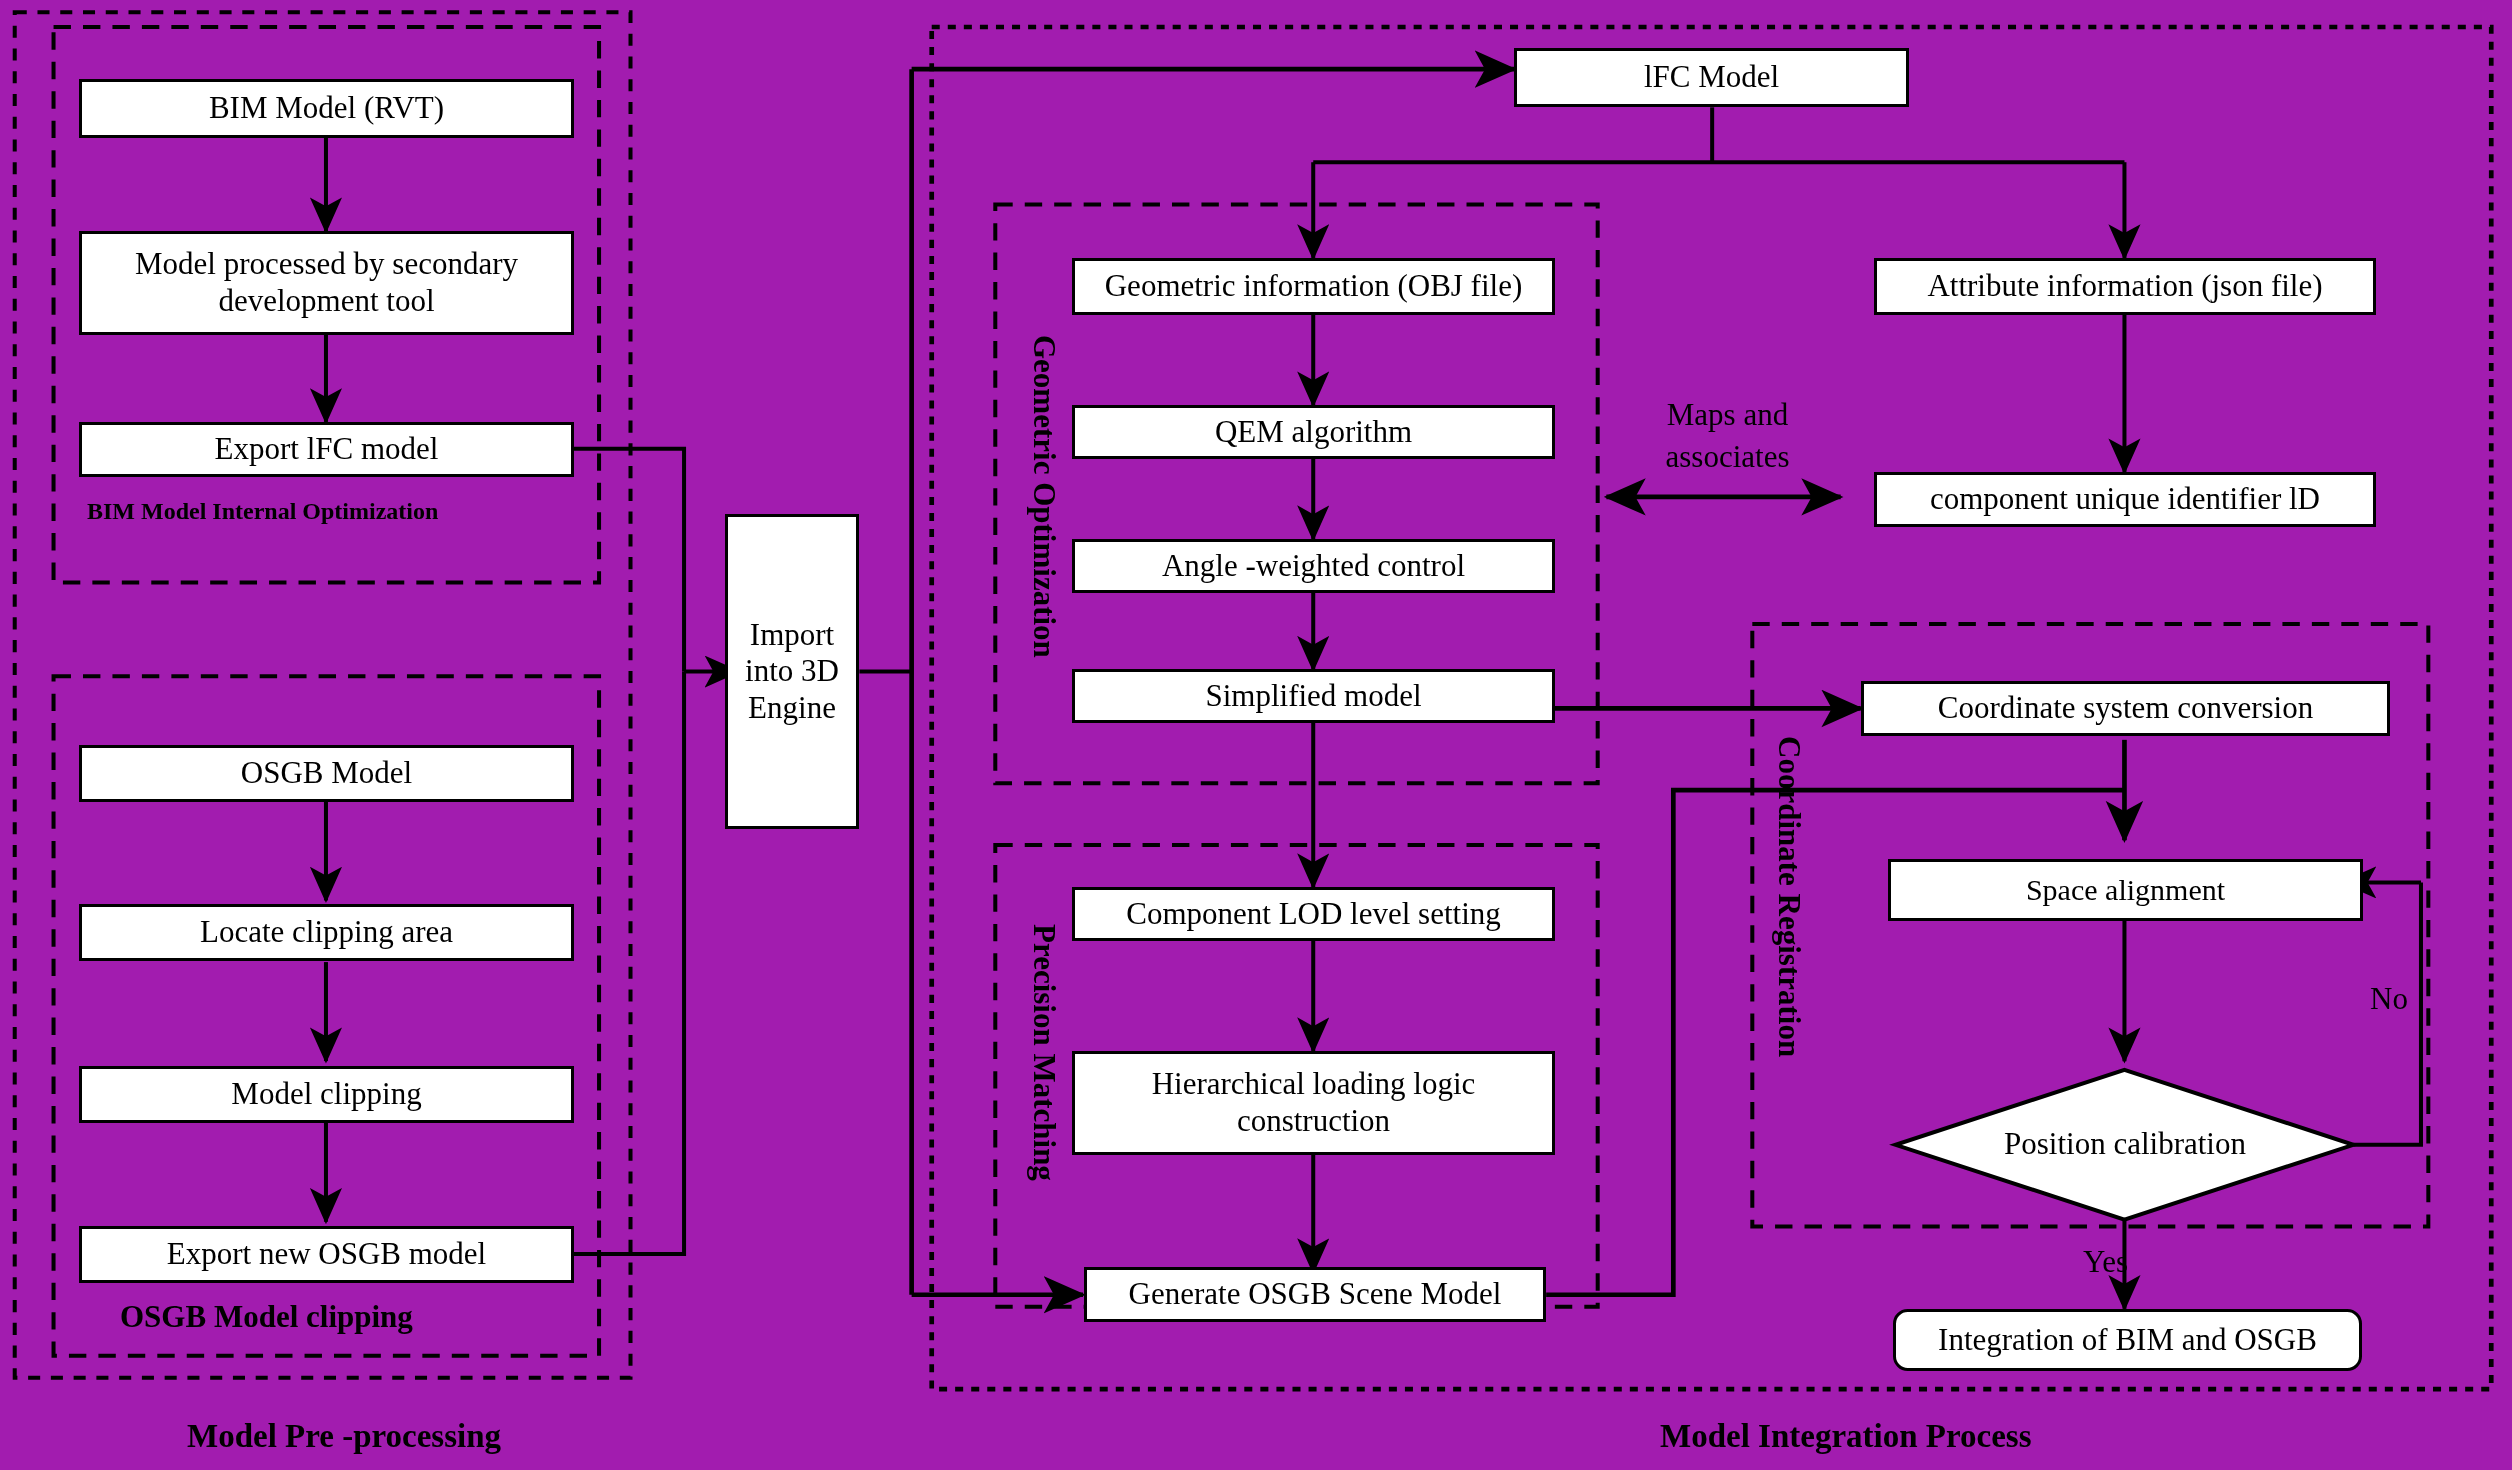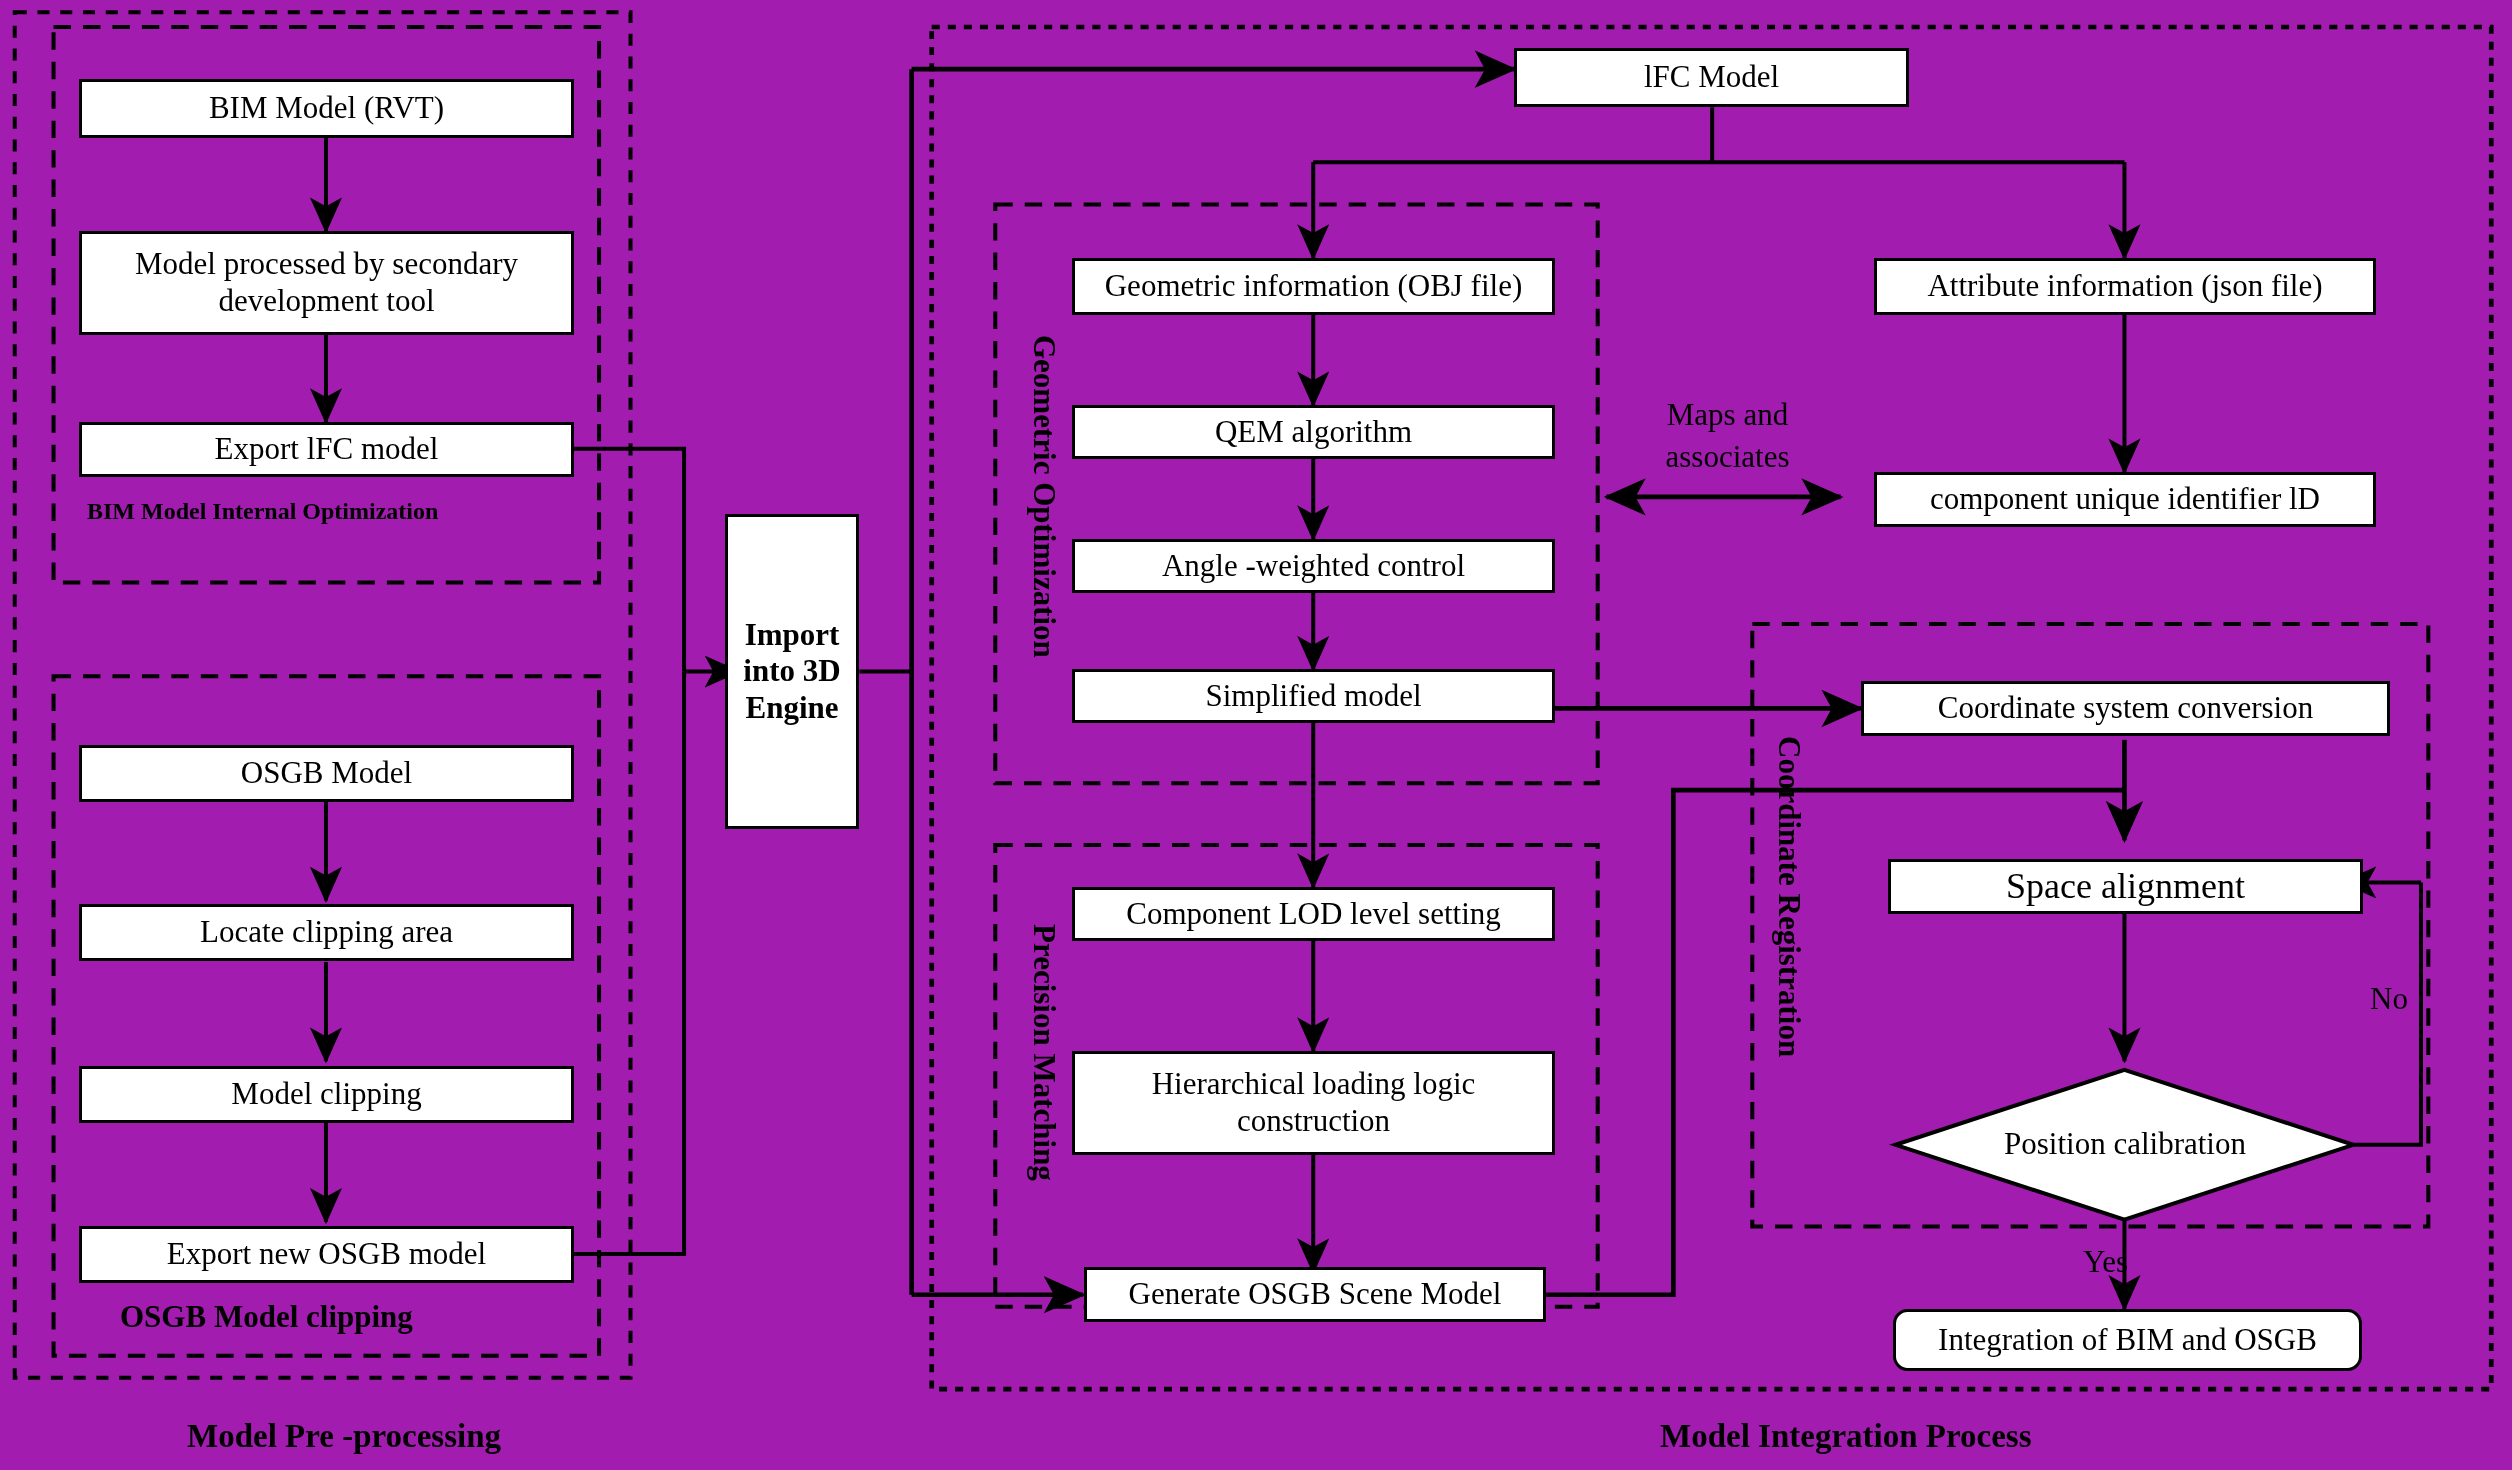--- a/index.html
+++ b/index.html
@@ -113,21 +113,21 @@
   <div class="node" style="left:79px;top:904px;width:495px;height:57px;font-size:31px;">Locate clipping area</div>
 
   <div class="node" style="left:79px;top:1066px;width:495px;height:57px;font-size:31px;">Model clipping</div>
 
   <div class="node" style="left:79px;top:1226px;width:495px;height:57px;font-size:31px;">Export new OSGB model</div>
 
   <div class="grp-label" style="left:120px;top:1299px;font-size:31px;">OSGB Model clipping</div>
 
   <div class="grp-label" style="left:187px;top:1418px;font-size:33px;">Model Pre -processing</div>
 
-  <div class="node" style="left:725px;top:514px;width:134px;height:315px;font-size:31px;flex-direction:column;padding:0 8px;font-weight:bold;">Import into 3D Engine</div>
+  <div class="node" style="left:725px;top:514px;width:134px;height:315px;font-size:31px;flex-direction:column;padding:0 8px;">Import into 3D Engine</div>
 
   <div class="node" style="left:1514px;top:48px;width:395px;height:59px;font-size:31px;">lFC Model</div>
 
   <div class="node" style="left:1072px;top:258px;width:483px;height:57px;font-size:31px;">Geometric information (OBJ file)</div>
 
   <div class="node" style="left:1072px;top:405px;width:483px;height:54px;font-size:31px;">QEM algorithm</div>
 
   <div class="node" style="left:1072px;top:539px;width:483px;height:54px;font-size:31px;">Angle -weighted control</div>
 
   <div class="node" style="left:1072px;top:669px;width:483px;height:54px;font-size:31px;">Simplified model</div>
@@ -146,21 +146,21 @@
   <div class="node" style="left:1072px;top:887px;width:483px;height:54px;font-size:31px;">Component LOD level setting</div>
 
   <div class="node" style="left:1072px;top:1051px;width:483px;height:104px;font-size:31px;padding:0 13.4px;">Hierarchical loading logic construction</div>
 
   <div class="vlabel" style="left:1062px;top:924px;font-size:31px;transform:rotate(90deg);">Precision Matching</div>
 
   <div class="node" style="left:1084px;top:1267px;width:462px;height:55px;font-size:31px;">Generate OSGB Scene Model</div>
 
   <div class="node" style="left:1861px;top:681px;width:529px;height:55px;font-size:31px;">Coordinate system conversion</div>
 
-  <div class="node" style="left:1888px;top:859px;width:475px;height:55px;font-size:36px;">Space alignment</div>
+  <div class="node" style="left:1888px;top:859px;width:475px;height:62px;font-size:30px;">Space alignment</div>
 
   <div class="vlabel" style="left:1807px;top:736px;font-size:31px;transform:rotate(90deg);">Coordinate Registration</div>
 
   <div class="diamond-text" style="left:1983px;top:1126px;font-size:31px;width:284px;text-align:center;">Position calibration</div>
 
   <div class="edge-label" style="left:2370px;top:981px;font-size:31px;">No</div>
 
   <div class="edge-label" style="left:2035px;top:1244px;font-size:31px;margin-left:48px;">Yes</div>
 
   <div class="node round" style="left:1893px;top:1309px;width:469px;height:62px;font-size:31px;">Integration of BIM and OSGB</div>

